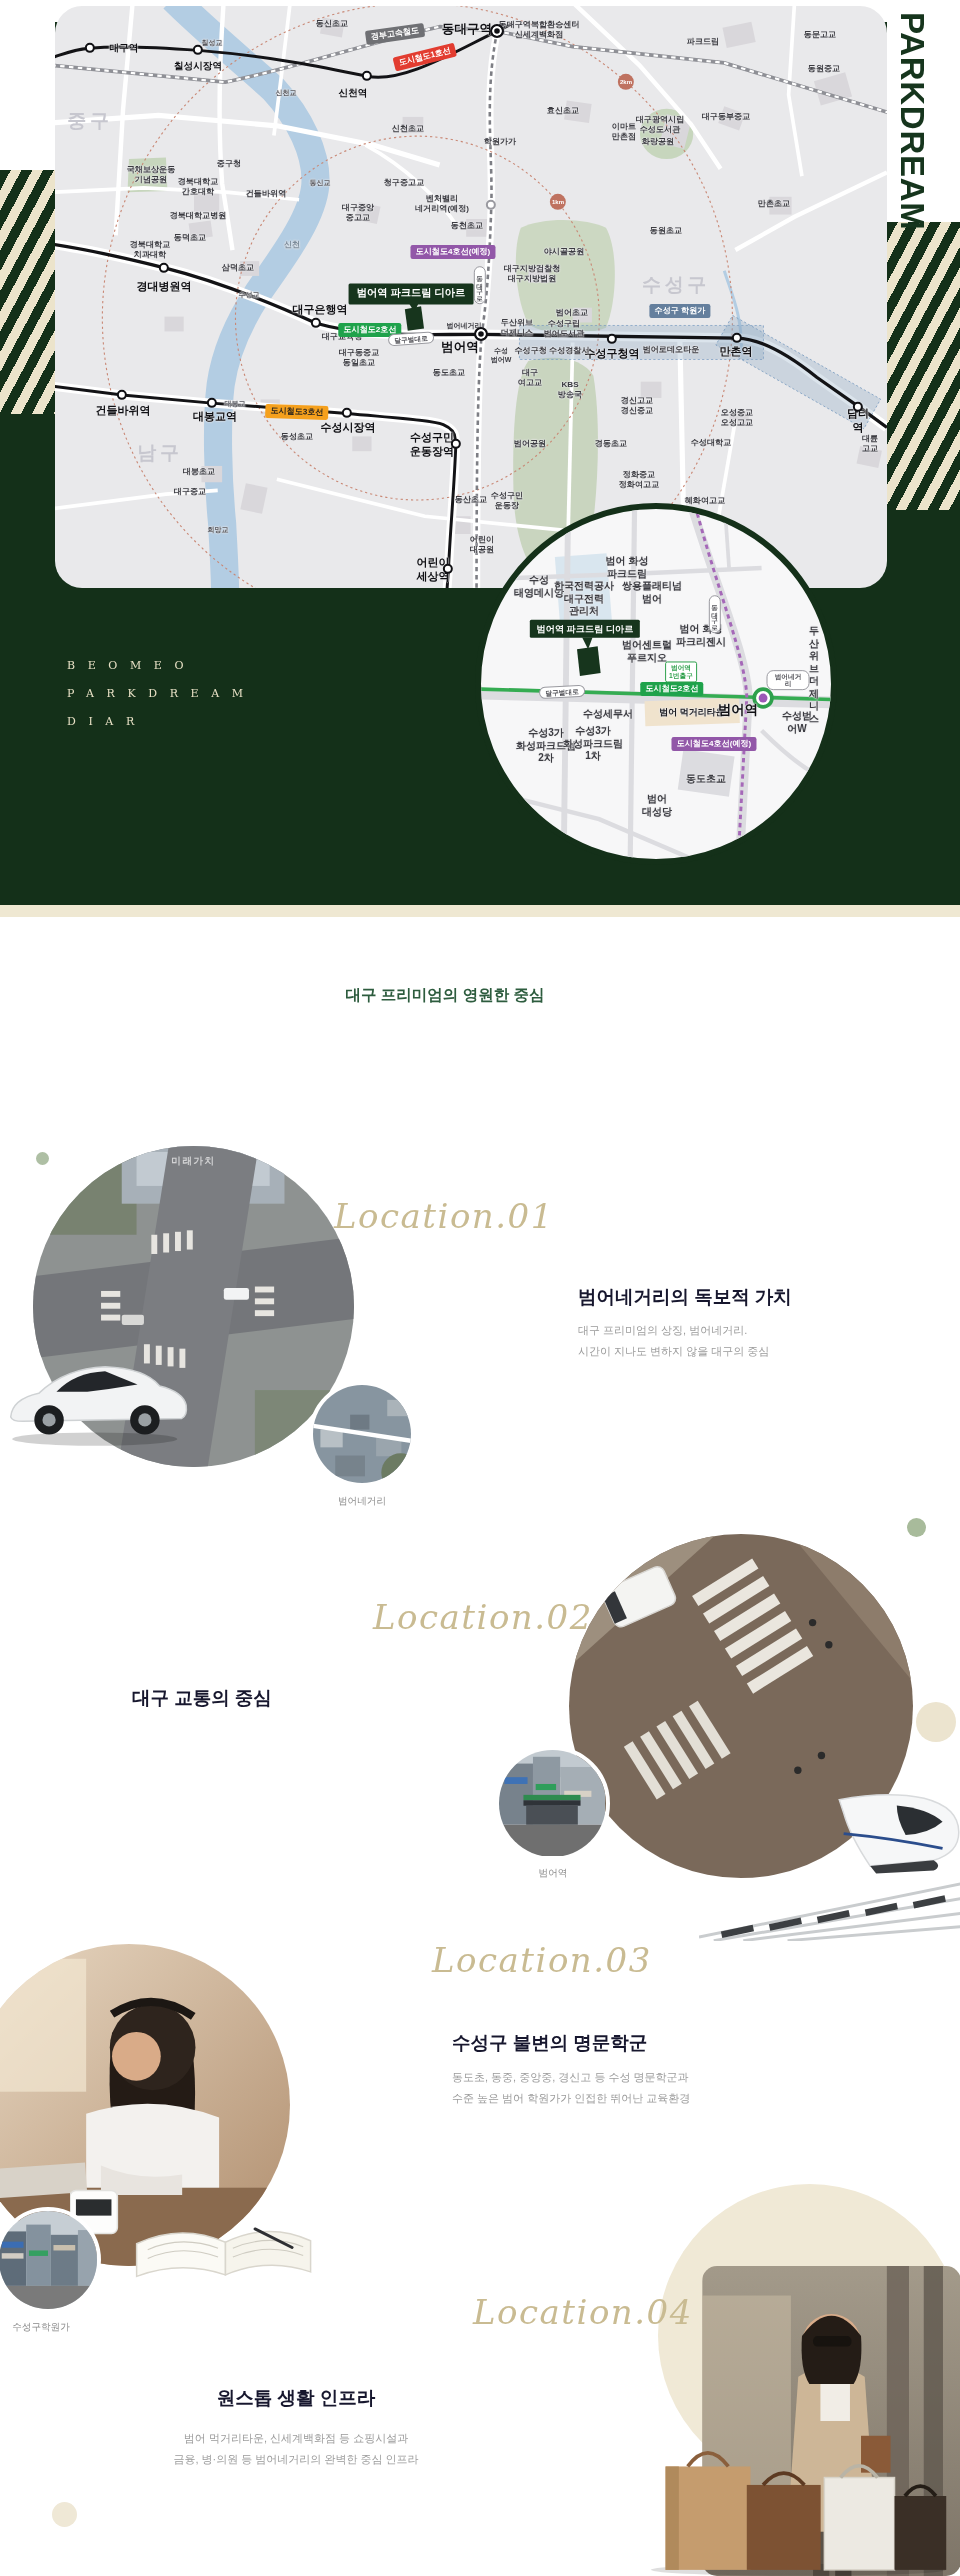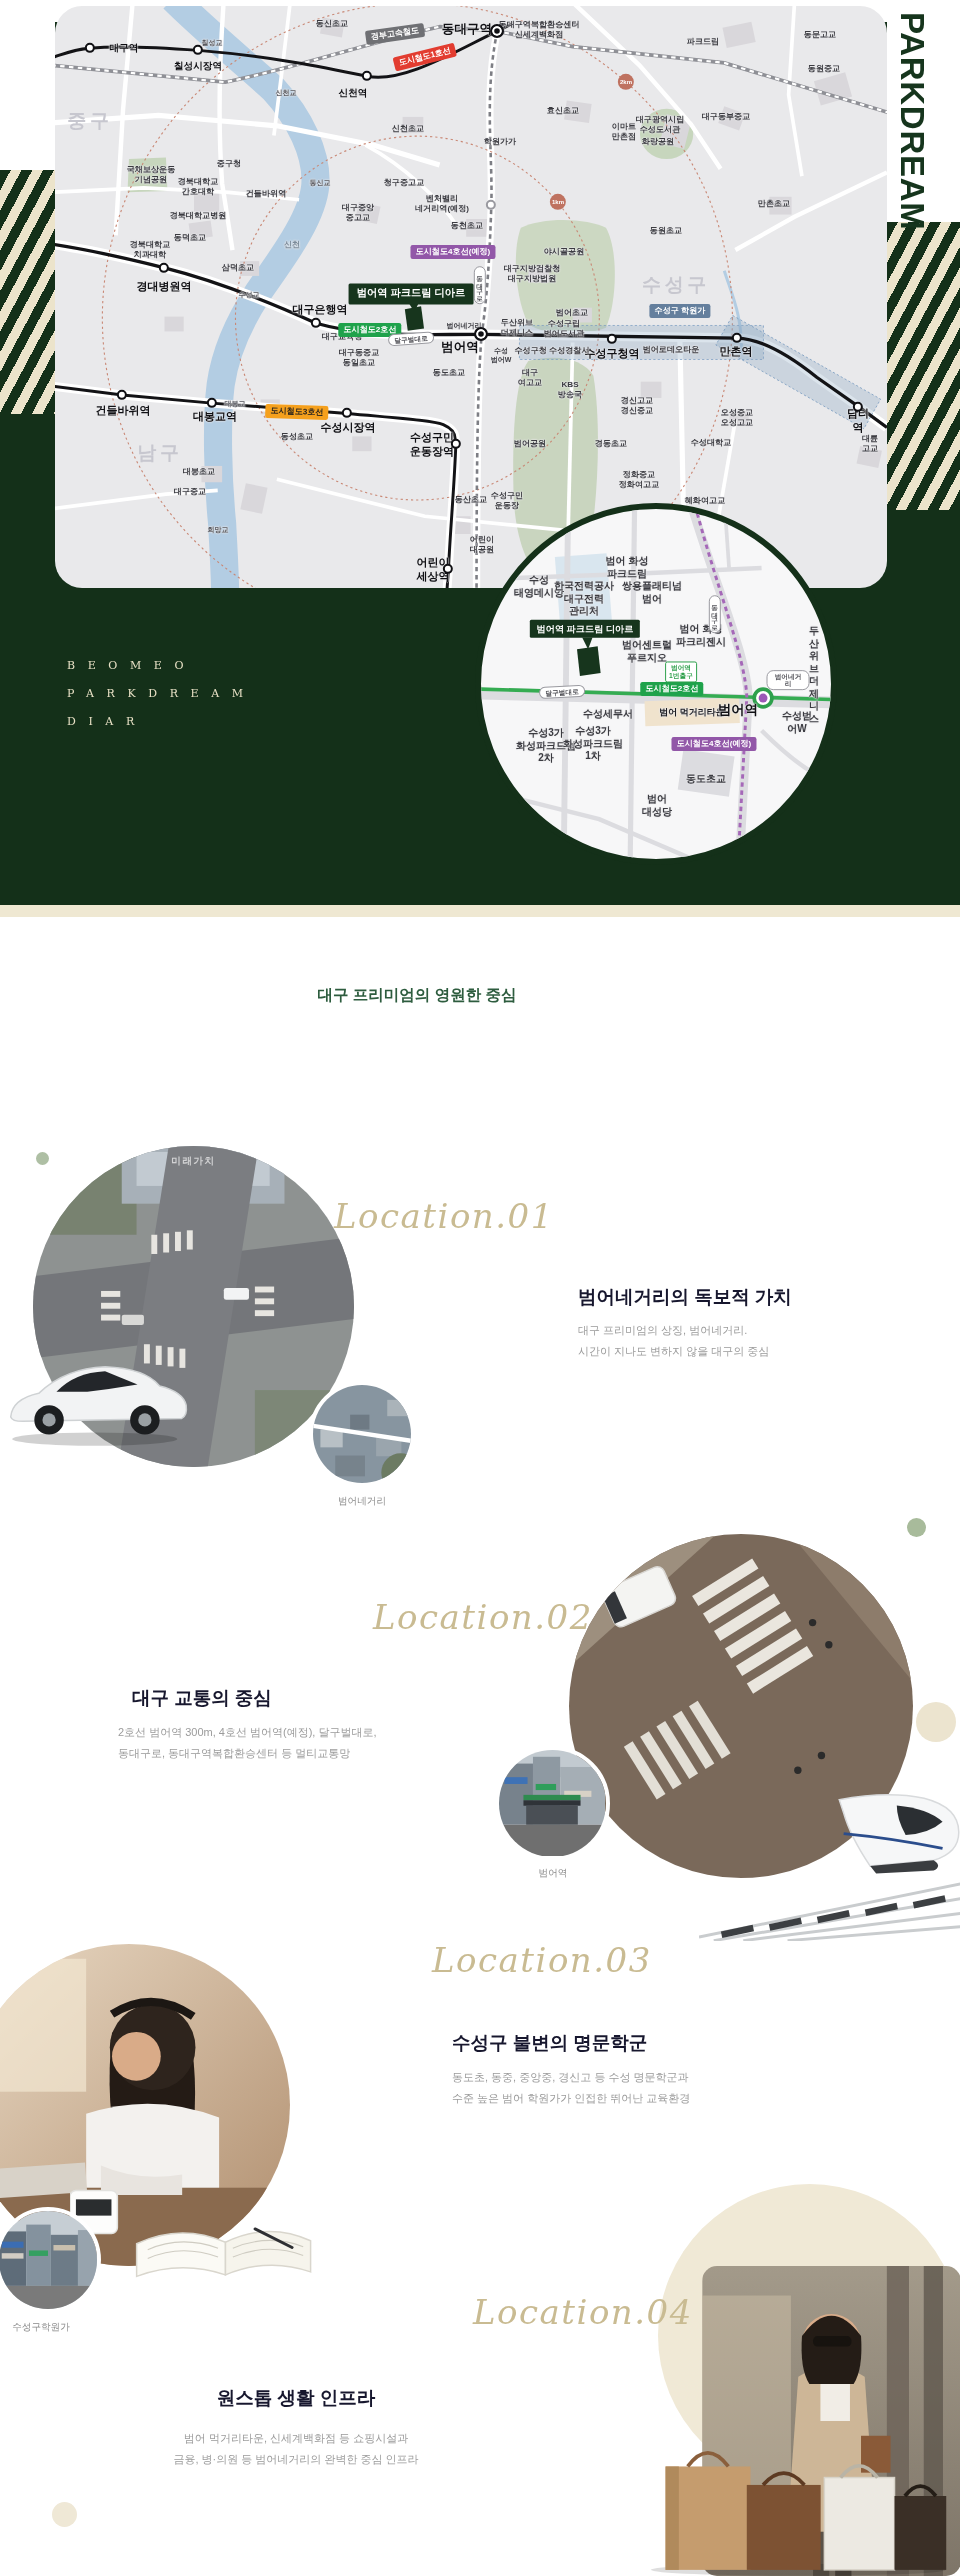--- a/index.html
+++ b/index.html
@@ -55,21 +55,21 @@
   .dot{position:absolute;transform:translate(-50%,-50%);border-radius:50%;box-sizing:border-box;}
   .dot.open{width:10.3px;height:10.3px;background:#fff;border:2.6px solid #101014;}
   .dot.hub{width:14px;height:14px;background:#101014;border:2.2px solid #101014;box-shadow:inset 0 0 0 2.2px #fff;}
   .dot.ghost{width:10.3px;height:10.3px;background:#fff;border:2.2px solid #9a9aa0;}
 
   
   .inset{position:absolute;left:475px;top:503px;width:350px;height:350px;border-radius:50%;
          border:6.7px solid #143019;background:#f7f7f8;overflow:hidden;box-sizing:content-box;}
 
   
-  .intro{position:absolute;left:0;top:985px;width:834px;text-align:center;}
+  .intro{position:absolute;left:0;top:985px;width:834px;text-align:center;padding-left:28px;}
   .intro .eyebrow{font:600 15.5px/1.3 "Liberation Sans",sans-serif;color:#2d5c3e;margin:0;}
   .intro .title{font:800 25px/1.3 "Liberation Sans",sans-serif;color:#12132b;margin:4.4px 0 0 0;}
 
   
   .photo-circle{position:absolute;border-radius:50%;overflow:hidden;}
   .photo-rect{position:absolute;border-radius:15px;overflow:hidden;}
   .script{position:absolute;font:italic 34px/1 "DejaVu Serif",serif;color:#c9bb92;letter-spacing:1.5px;}
   .loc-title{position:absolute;font:800 18.5px/1.3 "Liberation Sans",sans-serif;color:#17172e;margin:0;}
   .loc-body{position:absolute;font:400 11px/21px "Liberation Sans",sans-serif;color:#9b9b9b;white-space:pre-line;}
   .photo-label{position:absolute;transform:translateX(-50%);font:400 9.6px/1.2 "Liberation Sans",sans-serif;color:#8a8a8a;}
@@ -464,22 +464,20 @@
       </g>
       <circle cx="330" cy="120" r="5" fill="#2b2b2b"></circle>
         <circle cx="352" cy="150" r="5" fill="#2b2b2b"></circle>
       <circle cx="310" cy="320" r="5" fill="#2b2b2b"></circle>
         <circle cx="342" cy="300" r="5" fill="#2b2b2b"></circle>
     </svg>
     <div class="watermark" style="right:27px;top:16.3px;">미래가치</div>
   </div>
   <div class="script" style="left:373px;top:1600px;">Location.02</div>
   <h2 class="loc-title" style="left:132px;top:1686px;">대구 교통의 중심</h2>
-  <div class="loc-body" style="left:118px;top:1722px;">2호선 범어역 300m, 4호선 범어역(예정), 달구벌대로,
-동대구로, 동대구역복합환승센터 등 멀티교통망</div>
   <div class="photo-circle" style="left:495px;top:1746px;width:115px;height:115px;border:4.4px solid #fff;box-sizing:border-box;">
     <svg width="106" height="106" viewBox="0 0 156 156">
       <rect width="156" height="40" fill="#c2cad0"></rect>
       <rect x="0" y="20" width="50" height="90" fill="#77828c"></rect>
         <rect x="50" y="10" width="40" height="100" fill="#8e99a2"></rect>
         <rect x="90" y="25" width="66" height="85" fill="#a5aeb5"></rect>
       <rect x="8" y="40" width="34" height="10" fill="#3f72b5"></rect>
         <rect x="54" y="50" width="30" height="9" fill="#2f9e5b"></rect>
         <rect x="96" y="60" width="40" height="9" fill="#d8d2c6"></rect>
       <rect x="36" y="66" width="84" height="8" fill="#2e8b4f"></rect>

